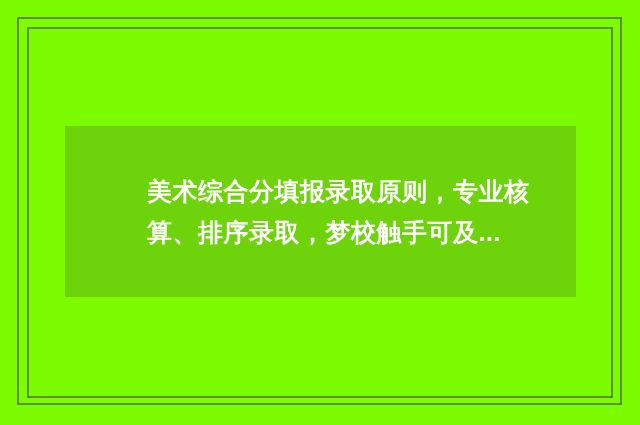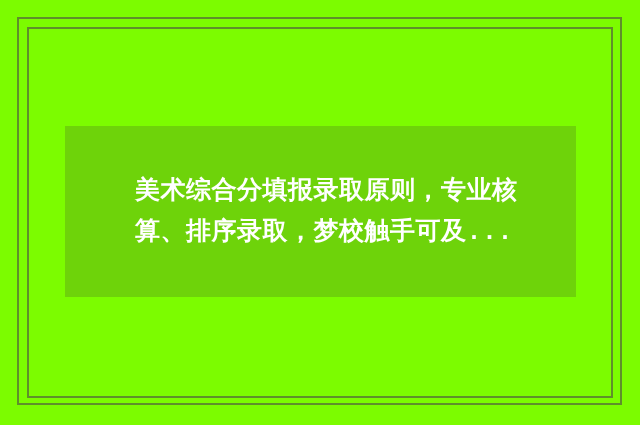--- a/index.html
+++ b/index.html
@@ -63,23 +63,23 @@
   }
 
   #headline {
     color: #ffffff;
     font-size: 25px;
     font-weight: bold;
     line-height: 41px;
     letter-spacing: 0.5px;
     white-space: pre-line;
     text-align: left;
-    margin: 0;
+    margin: 12px;
     max-width: 400px;
-    font-family: Liberation Mono, monospace;
+    font-family: Liberation Sans, sans-serif;
   }
 </style>
 </head>
 <body>
 
 <div id="stage">
 
   <div class="frame frame--outer"></div>
 
   <div class="frame frame--inner"></div>

